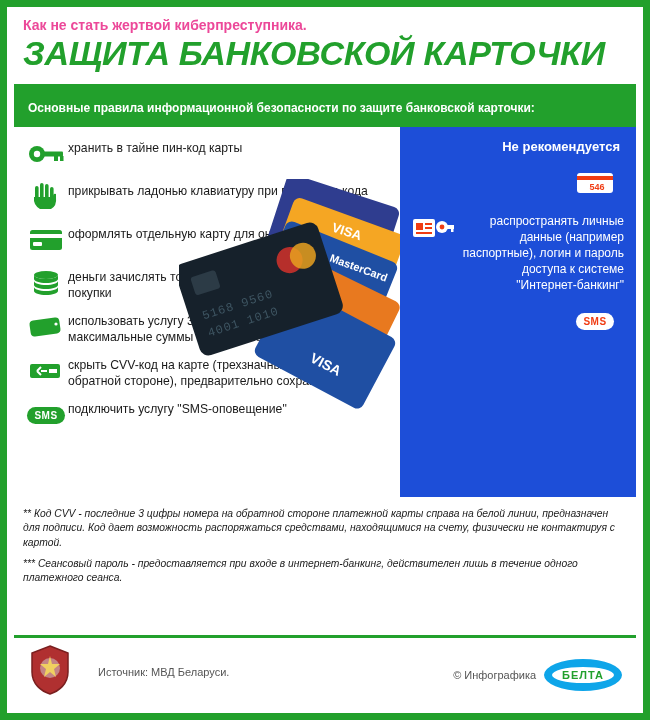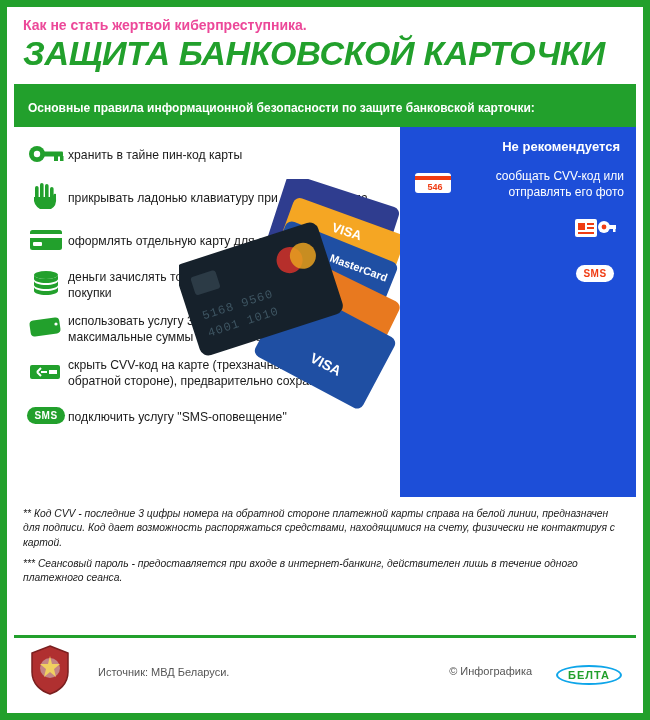--- a/index.html
+++ b/index.html
@@ -66,21 +66,21 @@
   }
   .right-title {
     text-align: right;
     font-weight: bold;
     font-size: 13px;
     margin: 2px 4px 12px 0;
   }
   
   .row {
     display: flex;
-    align-items: center;
+    align-items: flex-start;
     margin-bottom: 9px;
   }
   .row .ico {
     width: 44px;
     min-width: 44px;
     height: 34px;
     display: flex;
     align-items: center;
     justify-content: center;
     color: #22a02c;
@@ -163,27 +163,28 @@
     padding: 0 14px;
   }
   .footer-src {
     font-size: 11px;
     color: #555;
     margin-left: 26px;
   }
   .footer-right {
     margin-left: auto;
     display: flex;
-    gap: 24px;
+    align-items: center;
+    gap: 8px;
     font-size: 11px;
     color: #555;
     margin-top: 6px;
   }
   .belta {
-    border: 2px solid #0ea5e9;
+    border: 8px solid #0ea5e9;
     border-radius: 50%;
     padding: 2px 10px;
     color: #22a02c;
     font-weight: bold;
     font-size: 11px;
     letter-spacing: 1px;
   }
   .green-sep {
     position: absolute;
     left: 7px; right: 7px;
@@ -331,39 +332,39 @@
       <div class="rrow">
         <div class="rico">
           <svg width="40" height="26" viewBox="0 0 40 26">
               <g>
                 <rect x="2" y="3" width="36" height="20" rx="3" fill="#ffffff"></rect>
                 <rect x="2" y="6" width="36" height="4" fill="#f03c13"></rect>
                 <text x="22" y="20" text-anchor="middle" font-family="Liberation Sans" font-size="9" font-weight="bold" fill="#f03c13">546</text>
               </g>
             </svg>
         </div>
-        <div class="rtxt">сообщать CVV-код или отправлять его фото</div>
       </div>
 
       <div class="rrow">
         <div class="rico">
           <svg width="44" height="30" viewBox="0 0 44 30">
               <g fill="#ffffff">
                 <rect x="2" y="6" width="22" height="18" rx="2"></rect>
                 <rect x="5" y="10" width="7" height="7" fill="#f03c13"></rect>
                 <rect x="14" y="10" width="7" height="2" fill="#f03c13"></rect>
                 <rect x="14" y="14" width="7" height="2" fill="#f03c13"></rect>
                 <rect x="5" y="19" width="16" height="2" fill="#f03c13"></rect>
                 <circle cx="31" cy="14" r="6"></circle>
                 <circle cx="31" cy="14" r="2.4" fill="#f03c13"></circle>
                 <rect x="35" y="12" width="8" height="4"></rect>
                 <rect x="40" y="15" width="2.5" height="4"></rect>
               </g>
             </svg>
         </div>
+        <div class="rtxt">распространять личные данные (например паспортные), логин и пароль доступа к системе "Интернет-банкинг"</div>
       </div>
 
       <div class="rrow">
         <div class="rico">
           <span class="sms-badge">SMS</span>
         </div>
       </div>
     </div>
   </div>
 

